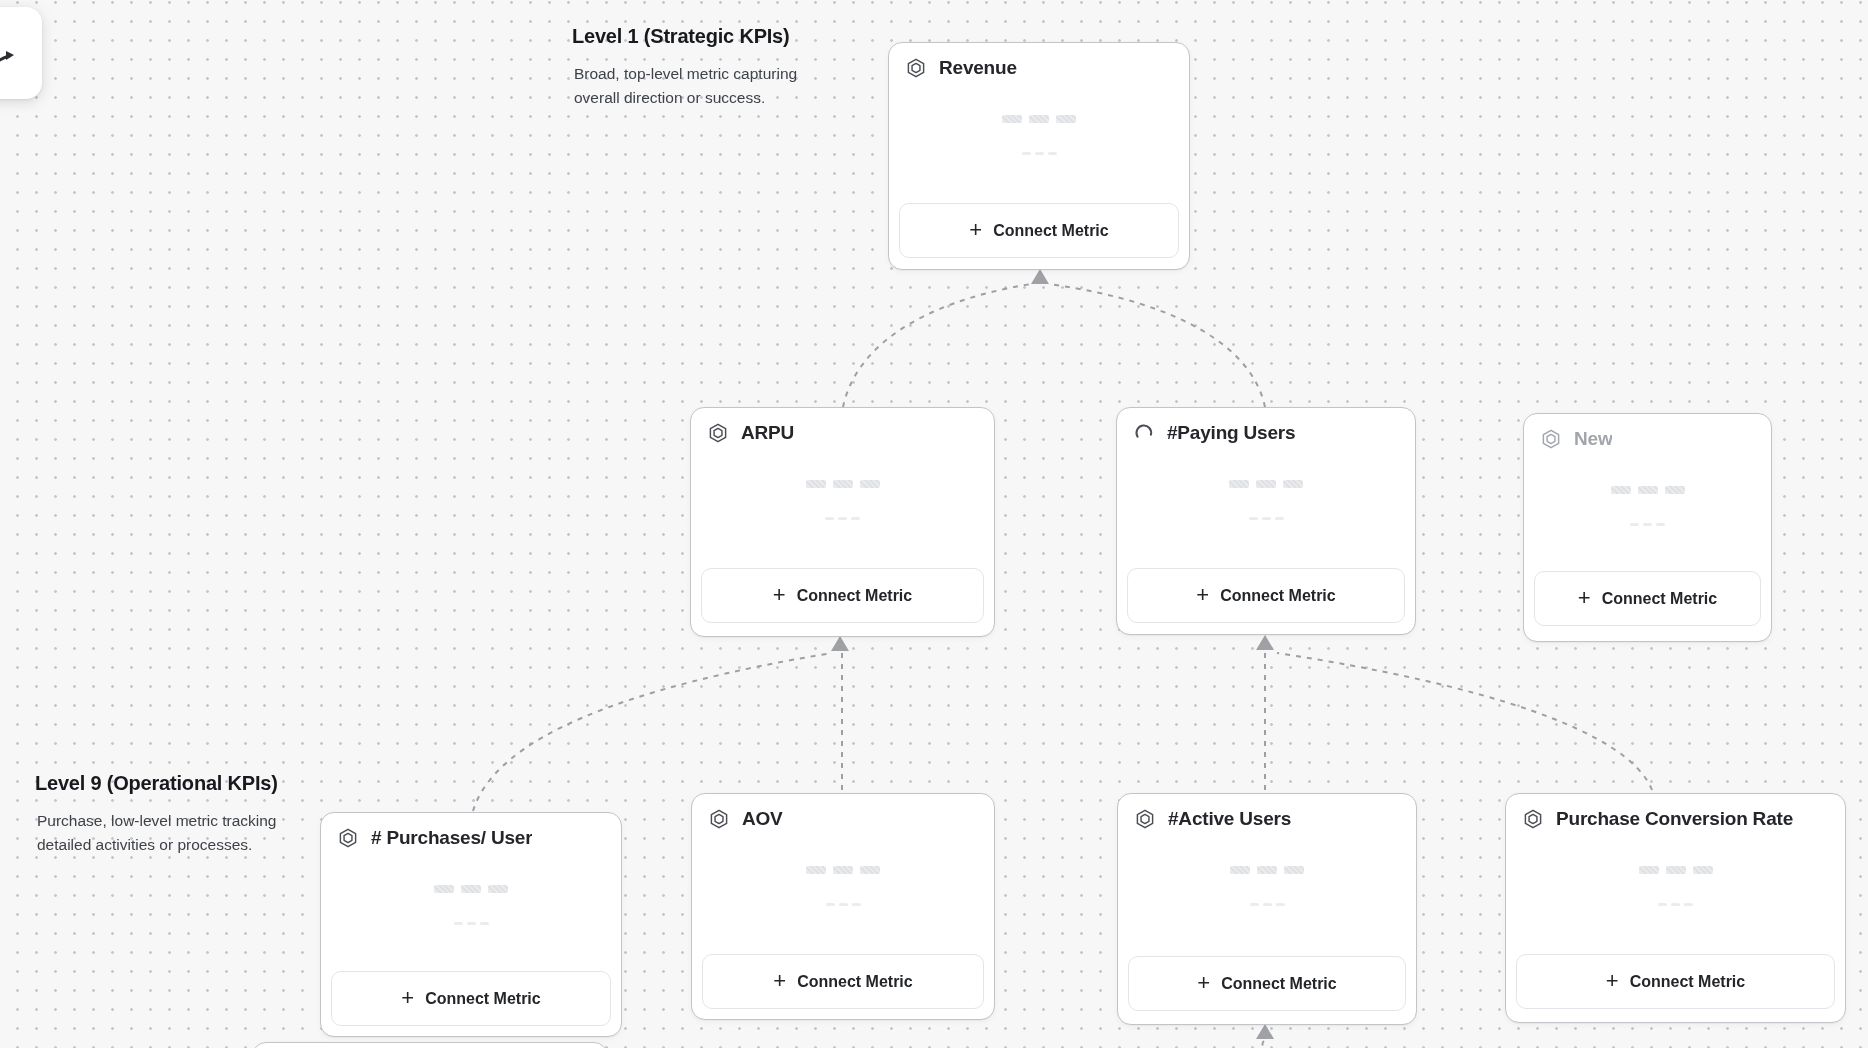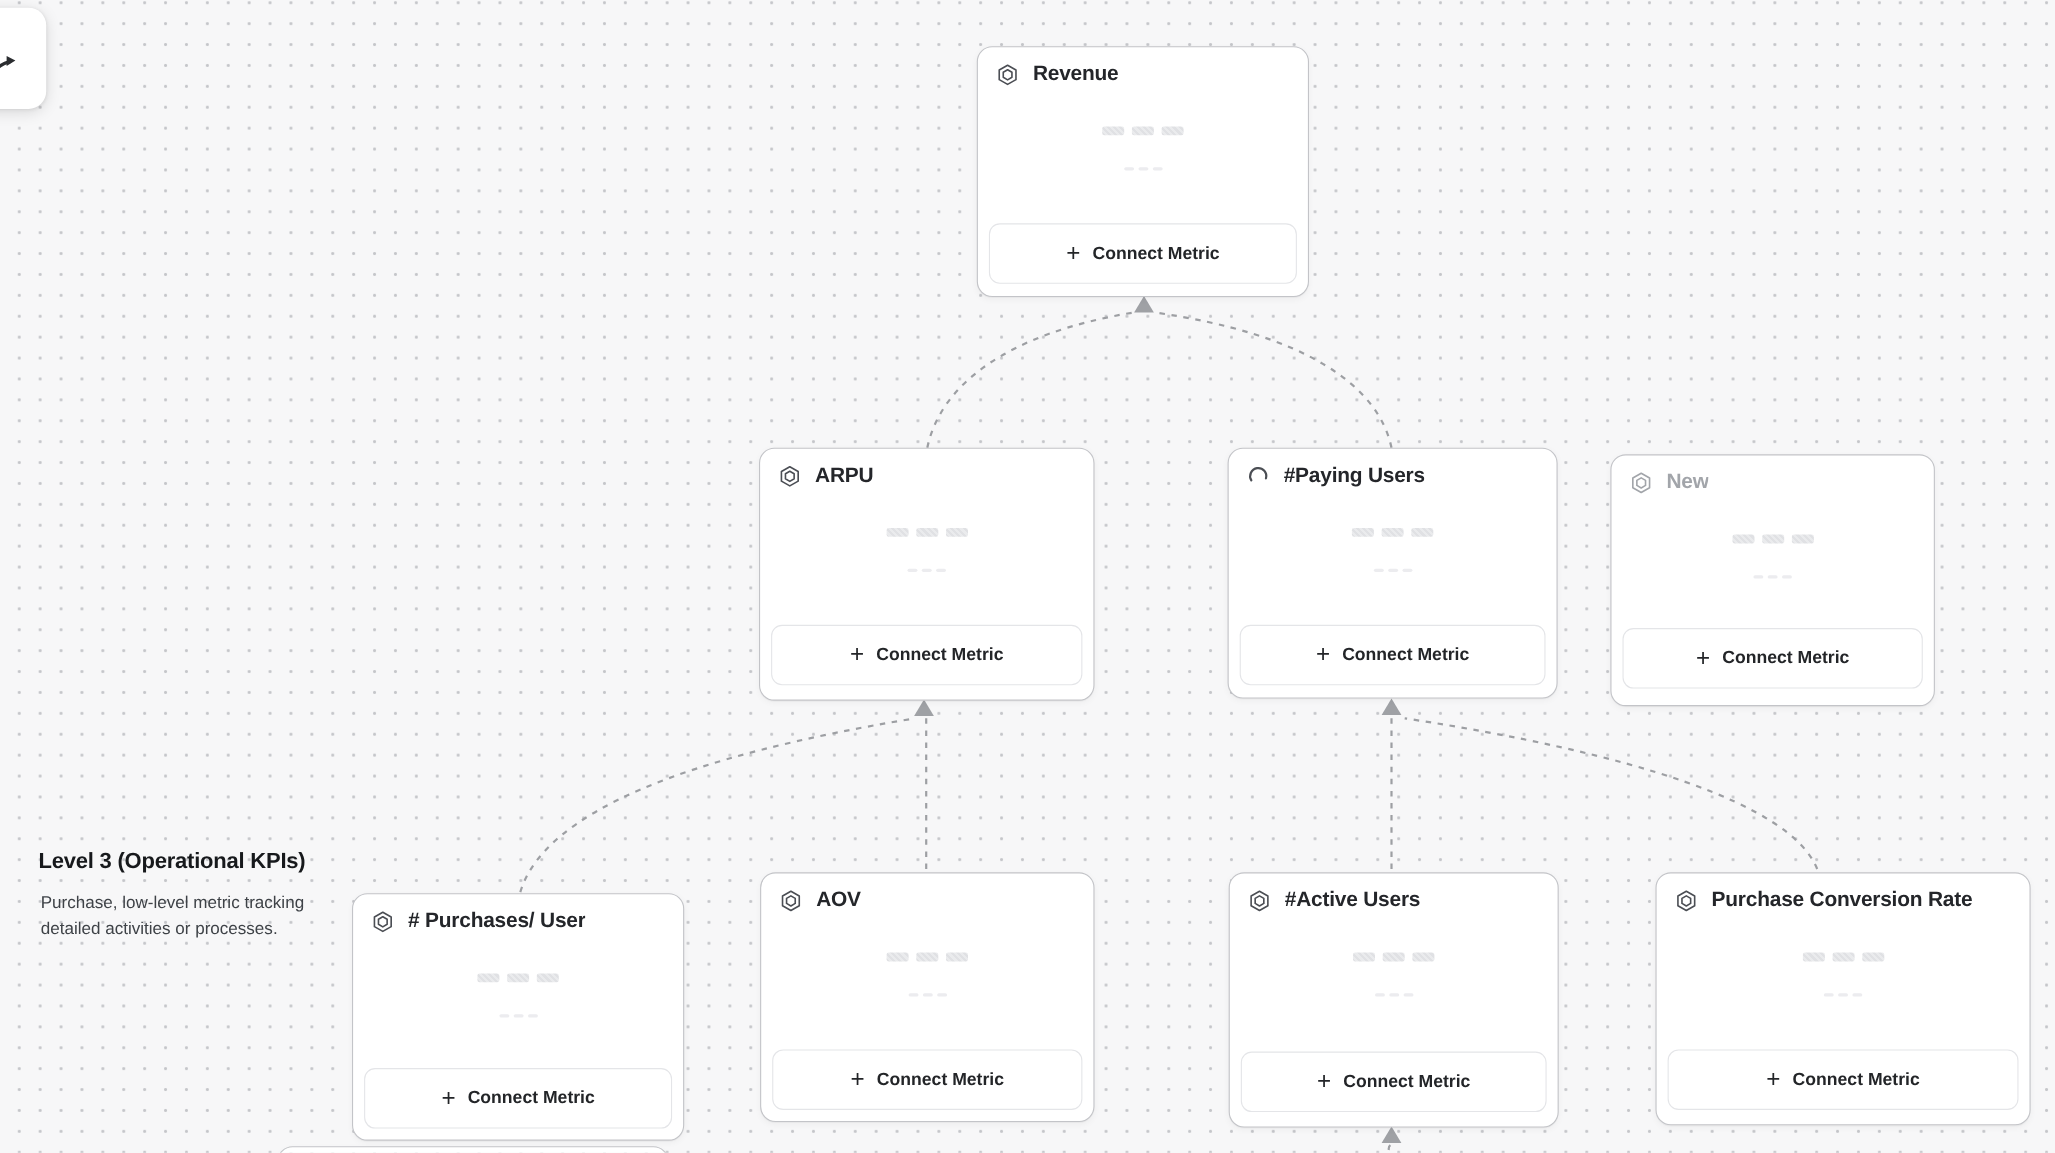--- a/index.html
+++ b/index.html
@@ -105,22 +105,29 @@
 
   <button class="floating-btn">
     <span class="icon">
       <svg width="26" height="30" viewBox="0 0 26 30">
         <path d="M0 22 C 6 13 10 11 17 9" fill="none" stroke="#2b2d30" stroke-width="3" stroke-linecap="round"></path>
         <polygon points="14,4 22,8 14,13" fill="#2b2d30"></polygon>
       </svg>
     </span>
   </button>
 
+  <div class="level-label" style="left:572px;top:25px;">
+    <h2>Level 1 (Strategic KPIs)</h2>
+    <p>
+      <span>Broad, top-level metric capturing</span>
+      <span>overall direction or success.</span>
+    </p>
+  </div>
   <div class="level-label" style="left:35px;top:772px;">
-    <h2>Level 3 (Operational KPIs)</h2>
+    <h2>Level 9 (Operational KPIs)</h2>
     <p>
       <span>Purchase, low-level metric tracking</span>
       <span>detailed activities or processes.</span>
     </p>
   </div>
 
   <div class="card" style="left:888px;top:42px;width:302px;height:228px;">
     <div class="card-head">
       <span class="icon">
         <svg width="22" height="22" viewBox="0 0 24 24" fill="none" stroke="#4b4e54" stroke-width="1.6" stroke-linejoin="round">
@@ -196,21 +203,21 @@
           <i></i>
           <i></i>
         </div>
     </div>
     <button class="connect-btn">
       <span class="plus">+</span>
       <span>Connect Metric</span>
     </button>
   </div>
 
-  <div class="card muted" style="left:1464px;top:413px;width:295px;height:229px;">
+  <div class="card muted" style="left:1523px;top:413px;width:249px;height:229px;">
     <div class="card-head">
       <span class="icon">
         <svg width="22" height="22" viewBox="0 0 24 24" fill="none" stroke="#a2a5aa" stroke-width="1.6" stroke-linejoin="round">
           <polygon points="12,2.5 20.3,7.2 20.3,16.8 12,21.5 3.7,16.8 3.7,7.2"></polygon>
           <polygon points="12,7 16.3,9.5 16.3,14.5 12,17 7.7,14.5 7.7,9.5"></polygon>
         </svg>
       </span>
       <span class="card-title">New</span>
     </div>
     <div class="skeleton">

